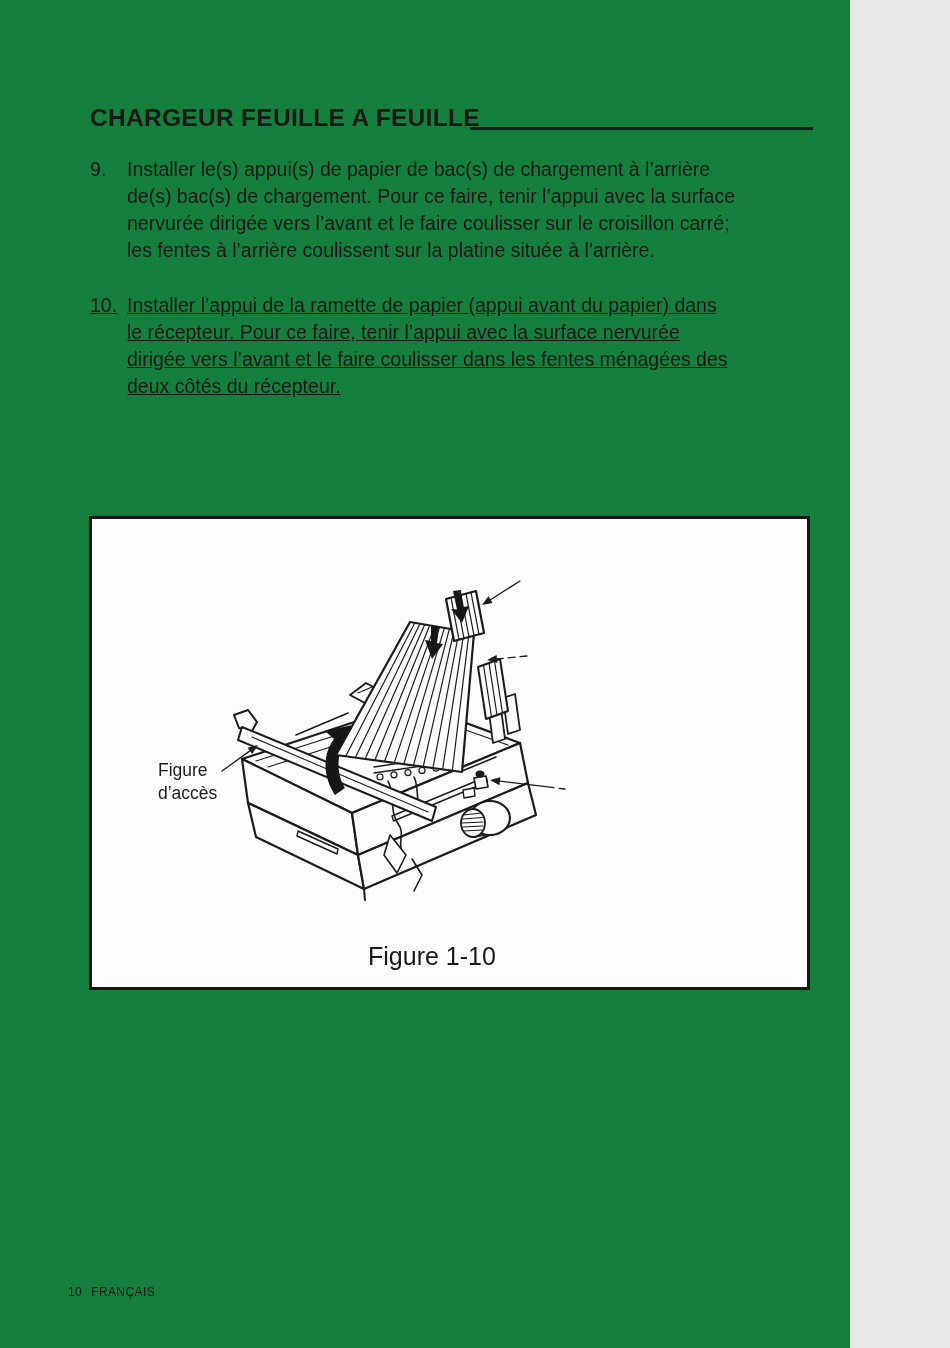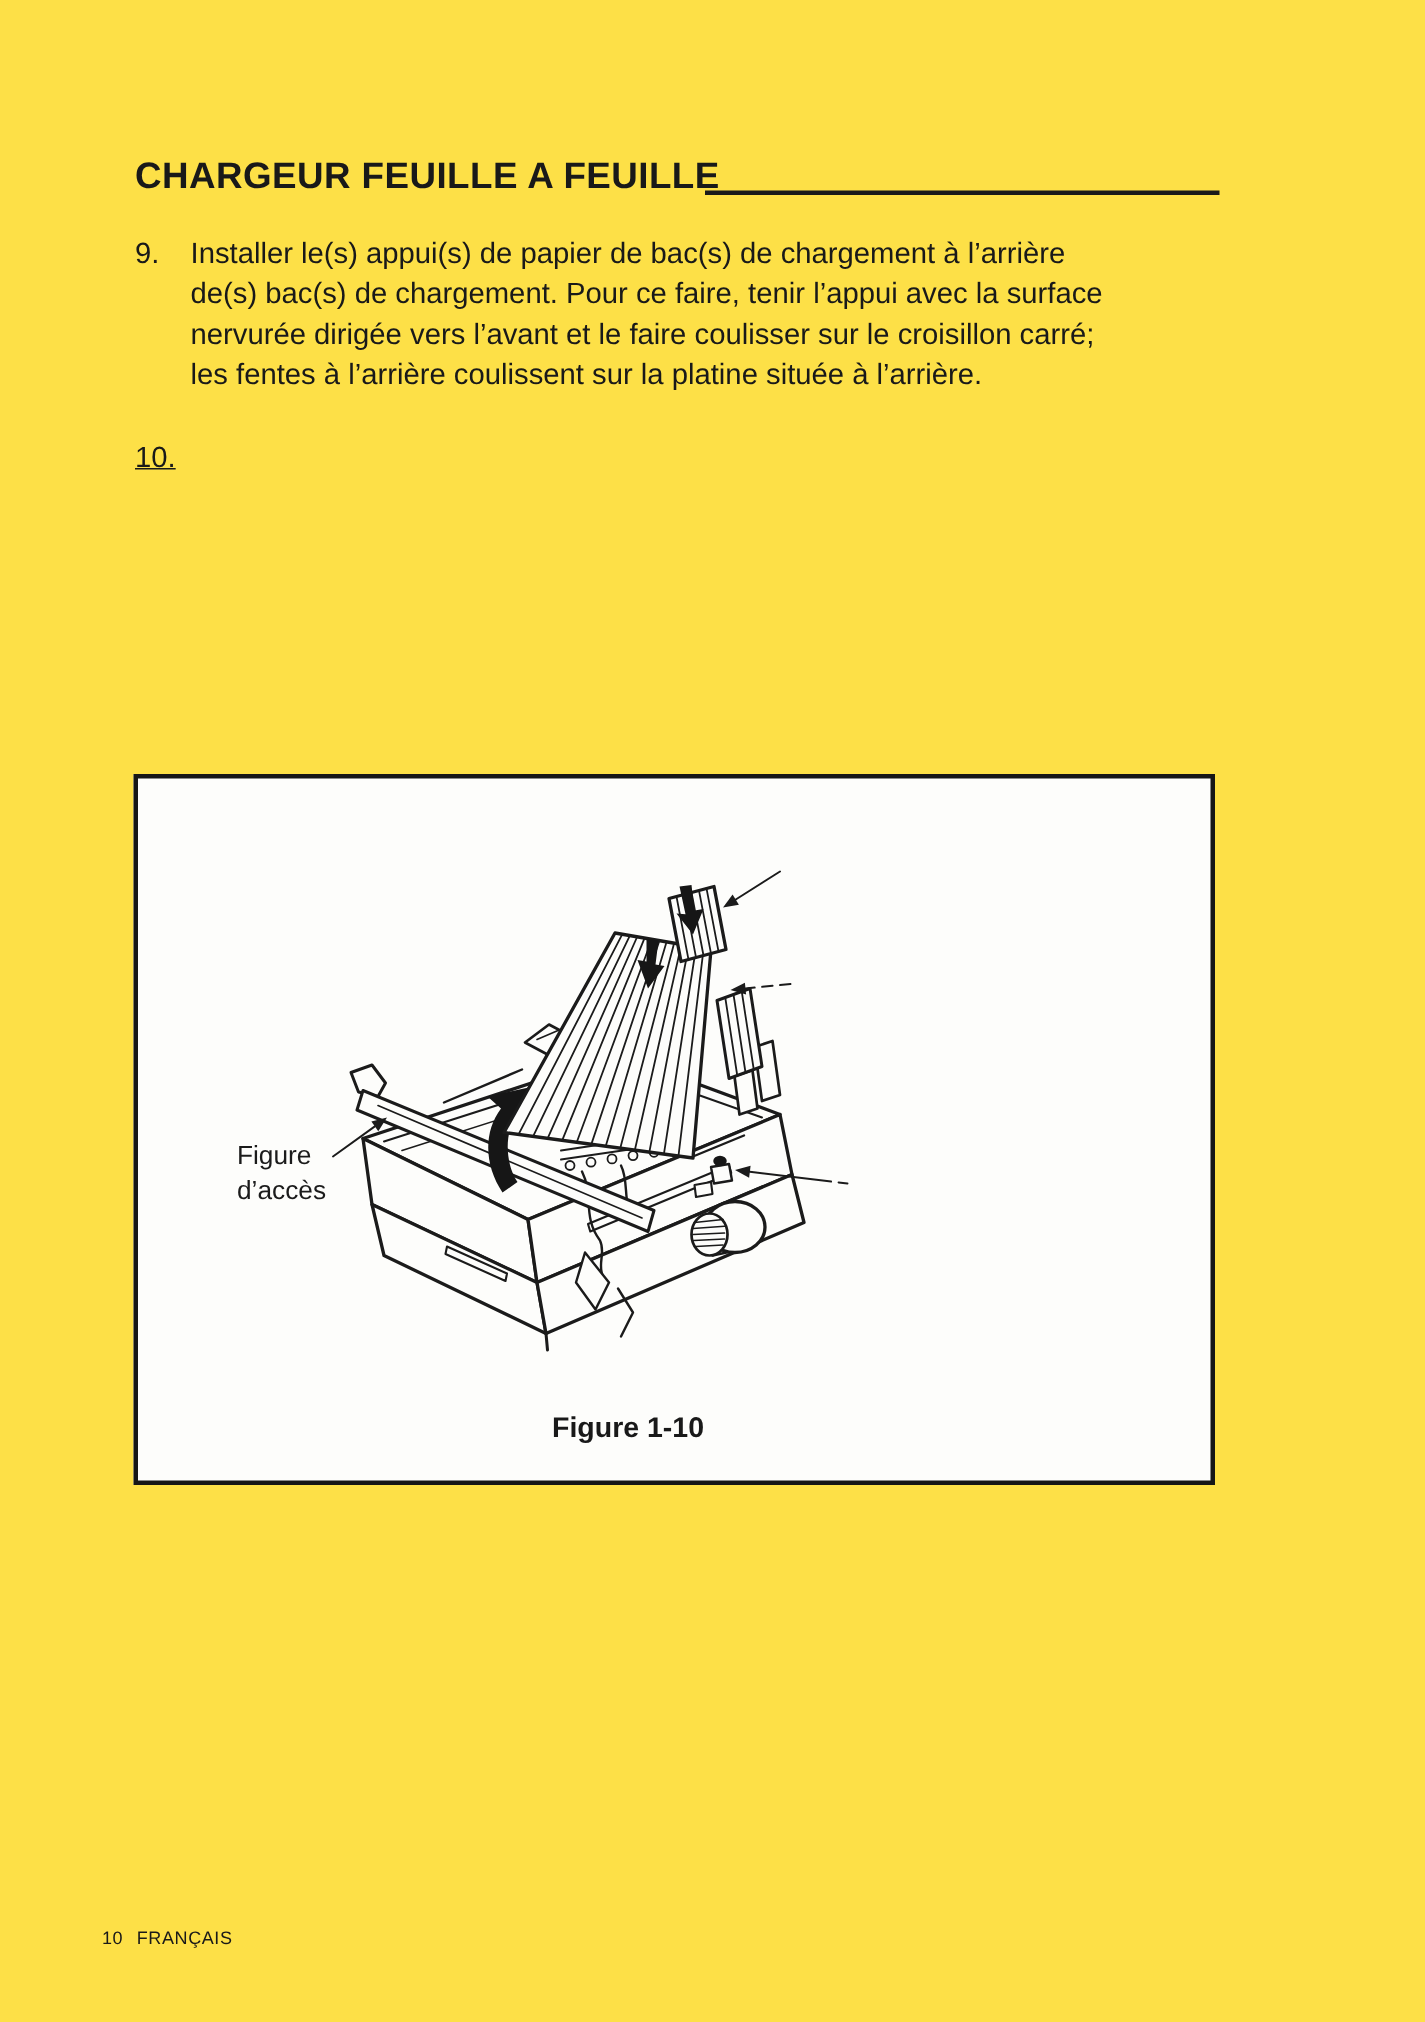--- a/index.html
+++ b/index.html
@@ -1,20 +1,20 @@
 <!DOCTYPE html>
 <html><head>
 <meta charset="utf-8">
 <style>
   html,body{margin:0;padding:0;}
   body{background:#e8e8e6;}
   .page{
     position:relative;
-    width:950px;height:1348px;
-    background:#fde047;
+    width:850px;height:1348px;
+    background:#15803d;
     color:#191919;
     font-family:"Liberation Sans", sans-serif;
     overflow:hidden;
   }
   .section-title{
     position:absolute;left:90px;top:104px;
     font-size:24.5px;font-weight:bold;letter-spacing:.3px;
     line-height:28px;white-space:nowrap;
   }
   .title-underline{
@@ -39,21 +39,21 @@
   .fig-label{
     position:absolute;font-size:17.5px;line-height:23px;
     white-space:pre-line;color:#1b1b1b;
   }
   .lbl-feeder{left:441px;top:43px;}
   .lbl-ream{left:441px;top:121px;}
   .lbl-cover{left:66px;top:240px;}
   .lbl-lever{left:475px;top:254px;}
   .figure-caption{
     position:absolute;left:276px;top:423px;
-    font-size:19px;font-weight:bold;white-space:nowrap;
+    font-size:25px;font-weight:normal;white-space:nowrap;
   }
   .page-footer{
     position:absolute;left:68px;top:1285px;
     font-size:12px;letter-spacing:.4px;white-space:nowrap;
   }
   .page-footer .num{margin-right:9px;}
 </style>
 </head>
 <body>
 
@@ -64,20 +64,24 @@
 
   <div class="step step-9">
     <div class="step-number">9.</div>
     <div class="step-text">Installer le(s) appui(s) de papier de bac(s) de chargement à l’arrière
 de(s) bac(s) de chargement. Pour ce faire, tenir l’appui avec la surface
 nervurée dirigée vers l’avant et le faire coulisser sur le croisillon carré;
 les fentes à l’arrière coulissent sur la platine située à l’arrière.</div>
   </div>
   <div class="step step-10">
     <div class="step-number">10.</div>
+    <div class="step-text">Installer l’appui de la ramette de papier (appui avant du papier) dans
+le récepteur. Pour ce faire, tenir l’appui avec la surface nervurée
+dirigée vers l’avant et le faire coulisser dans les fentes ménagées des
+deux côtés du récepteur.</div>
   </div>
 
   <div class="figure-frame">
 
     <svg width="712" height="465" viewBox="0 0 712 465">
       <g stroke="#1b1b1b" fill="none" stroke-linejoin="round" stroke-linecap="round">
 
         <g>
           <polygon points="150,240 320,184 428,224 260,294" fill="#fdfdfb" stroke-width="2.2"></polygon>
           <polyline points="164,242 320,192 416,226" stroke-width="1.3"></polyline>

